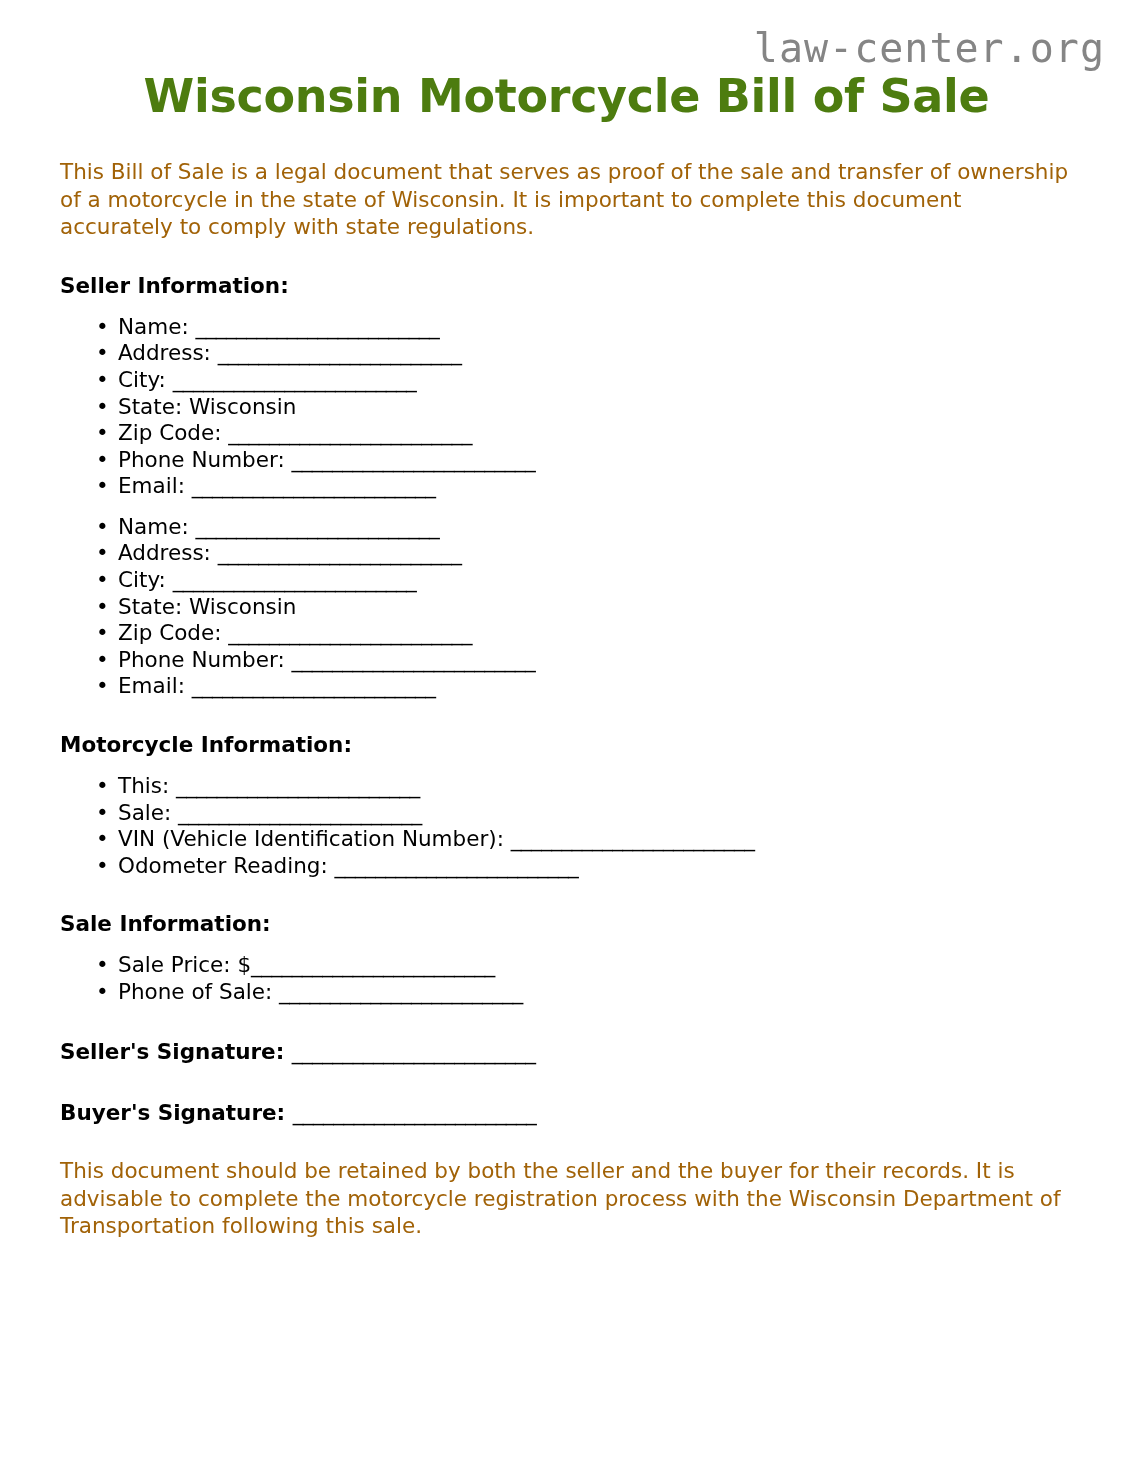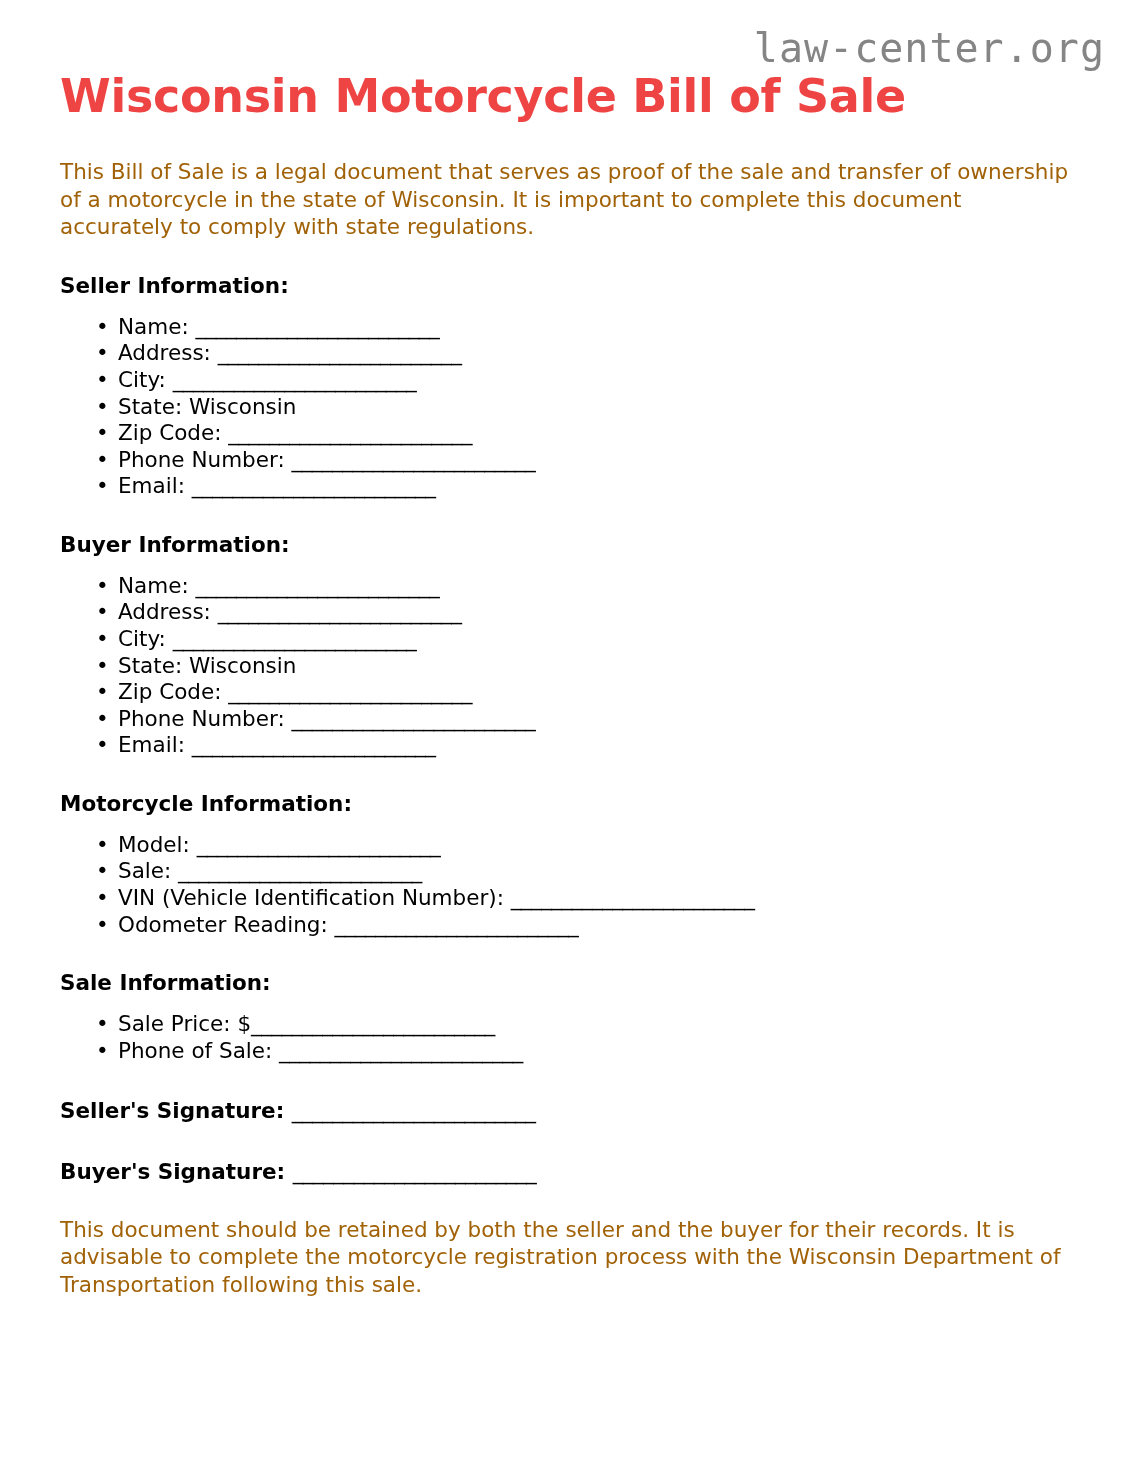--- a/index.html
+++ b/index.html
@@ -39,21 +39,22 @@
   }
 
   
   .doc-title {
     margin: 0;
     padding-top: 72px;
     font-size: 46px;
     font-weight: bold;
     letter-spacing: -0.3px;
     line-height: 1.05;
-    color: #ef4444;
+    color: #4d7c0f;
+    text-align: center;
   }
 
   
   .para {
     margin: 0;
     font-size: 21.5px;
     line-height: 1.28;
     color: #a16207;
     max-width: 1010px;
   }
@@ -121,34 +122,33 @@
   <ul class="fields">
     <li><span>Name: </span><span class="blank">________________________</span></li>
     <li><span>Address: </span><span class="blank">________________________</span></li>
     <li><span>City: </span><span class="blank">________________________</span></li>
     <li><span>State: Wisconsin</span><span class="blank"></span></li>
     <li><span>Zip Code: </span><span class="blank">________________________</span></li>
     <li><span>Phone Number: </span><span class="blank">________________________</span></li>
     <li><span>Email: </span><span class="blank">________________________</span></li>
   </ul>
 
-  <h2 class="section-heading">Buyer Information:</h2>
   <ul class="fields">
     <li><span>Name: </span><span class="blank">________________________</span></li>
     <li><span>Address: </span><span class="blank">________________________</span></li>
     <li><span>City: </span><span class="blank">________________________</span></li>
     <li><span>State: Wisconsin</span><span class="blank"></span></li>
     <li><span>Zip Code: </span><span class="blank">________________________</span></li>
     <li><span>Phone Number: </span><span class="blank">________________________</span></li>
     <li><span>Email: </span><span class="blank">________________________</span></li>
   </ul>
 
   <h2 class="section-heading">Motorcycle Information:</h2>
   <ul class="fields">
-    <li><span>Model: </span><span class="blank">________________________</span></li>
+    <li><span>This: </span><span class="blank">________________________</span></li>
     <li><span>Sale: </span><span class="blank">________________________</span></li>
     <li><span>VIN (Vehicle Identification Number): </span><span class="blank">________________________</span></li>
     <li><span>Odometer Reading: </span><span class="blank">________________________</span></li>
   </ul>
 
   <h2 class="section-heading">Sale Information:</h2>
   <ul class="fields">
     <li><span>Sale Price: $</span><span class="blank">________________________</span></li>
     <li><span>Phone of Sale: </span><span class="blank">________________________</span></li>
   </ul>

